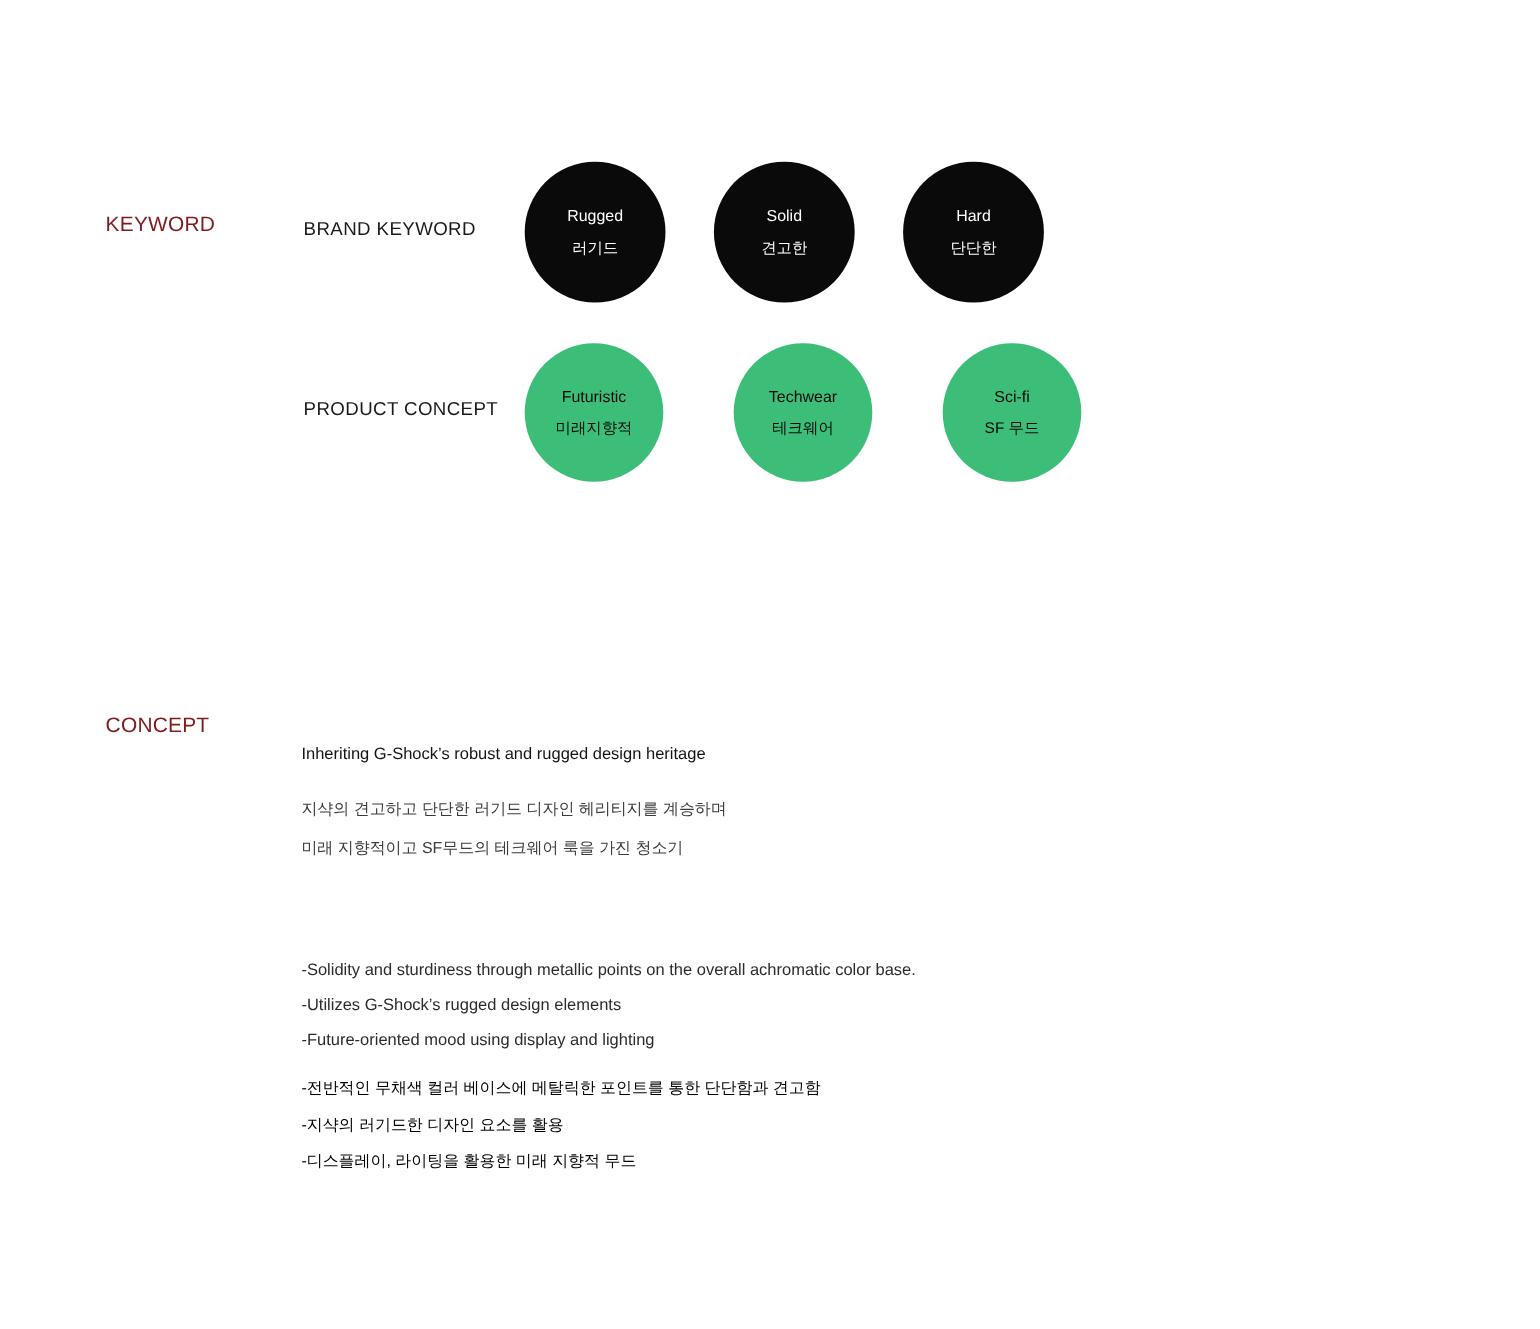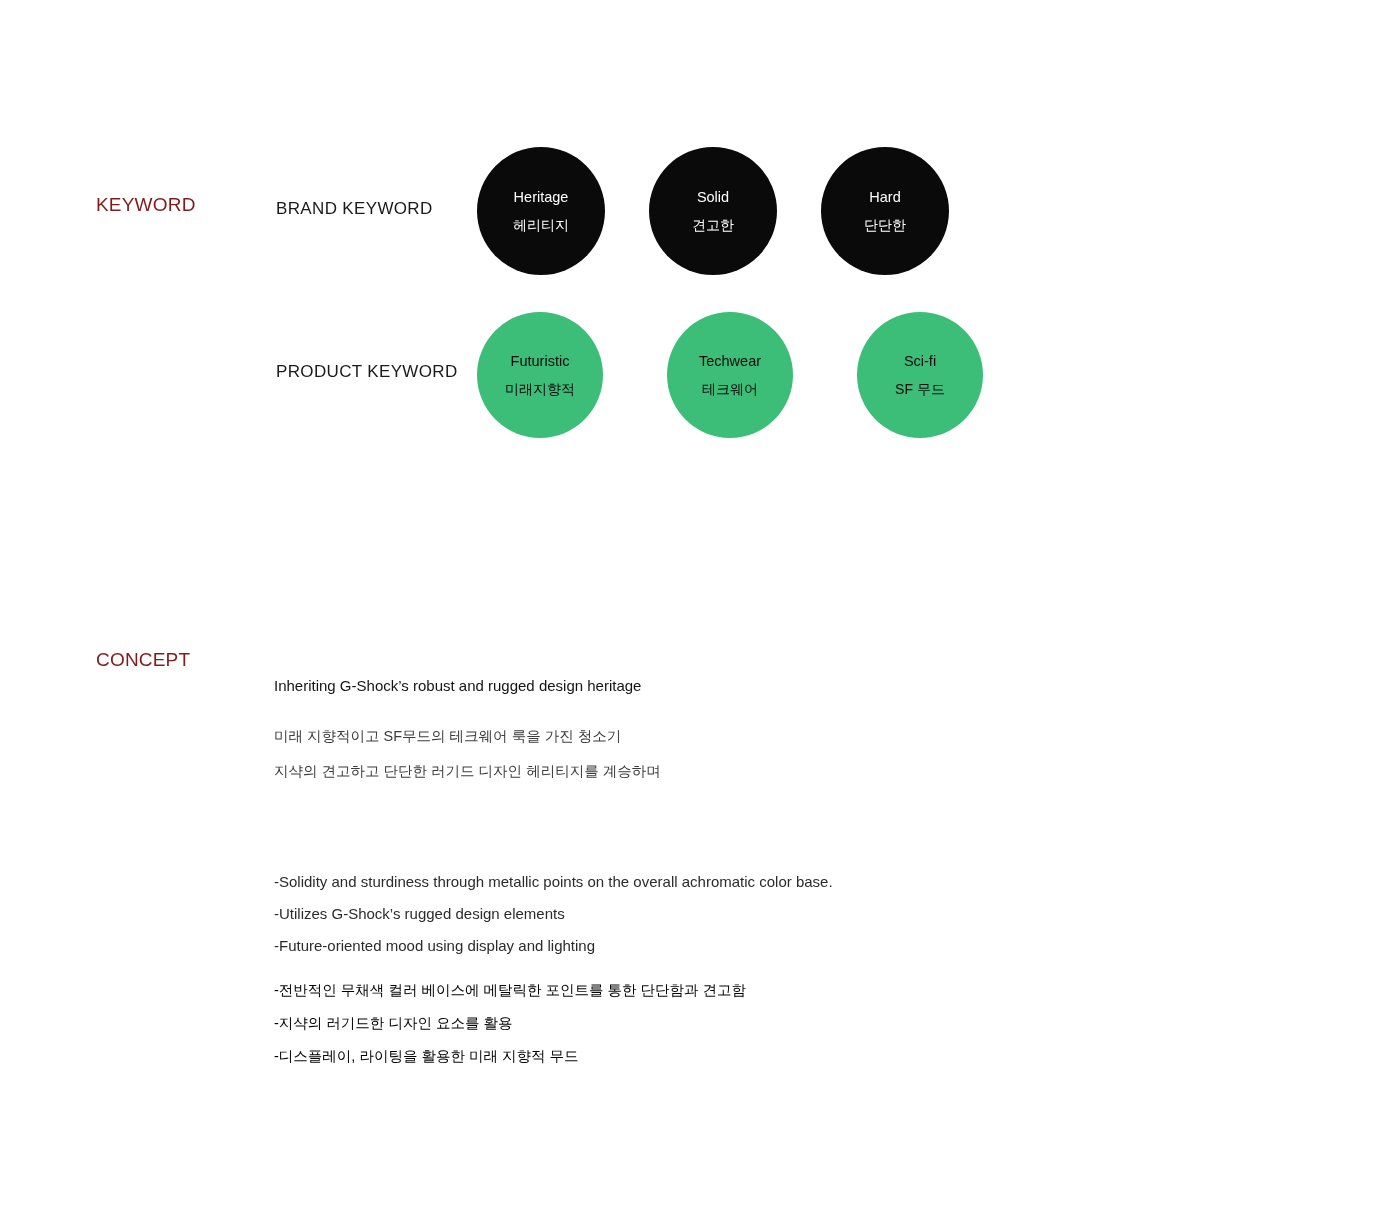--- a/index.html
+++ b/index.html
@@ -128,38 +128,38 @@
 </style>
 </head>
 <body>
 
 <div id="keyword-heading" class="section-heading">KEYWORD</div>
 
 <div id="brand-keyword-label" class="row-label">BRAND KEYWORD</div>
 
 <div id="brand-keyword-row" class="bubble-row">
 
+  <div class="bubble dark">
+    <span class="bubble-en">Rugged</span>
+    <span class="bubble-ko">러기드</span>
+  </div>
 
-  <div class="bubble dark">
-    <span class="bubble-en">Heritage</span>
-    <span class="bubble-ko">헤리티지</span>
-  </div>
 
   <div class="bubble dark">
     <span class="bubble-en">Solid</span>
     <span class="bubble-ko">견고한</span>
   </div>
 
   <div class="bubble dark">
     <span class="bubble-en">Hard</span>
     <span class="bubble-ko">단단한</span>
   </div>
 </div>
 
-<div id="product-keyword-label" class="row-label">PRODUCT KEYWORD</div>
+<div id="product-keyword-label" class="row-label">PRODUCT CONCEPT</div>
 
 <div id="product-keyword-row" class="bubble-row">
 
   <div class="bubble green">
     <span class="bubble-en">Futuristic</span>
     <span class="bubble-ko">미래지향적</span>
   </div>
 
   <div class="bubble green">
     <span class="bubble-en">Techwear</span>
@@ -172,22 +172,22 @@
   </div>
 </div>
 
 <div id="concept-heading" class="section-heading">CONCEPT</div>
 
 <div id="concept-body">
   <div class="concept-en-line">Inheriting G-Shock’s robust and rugged design heritage</div>
 
   <div class="gap-after-en"></div>
 
+  <div class="concept-ko-line">지샥의 견고하고 단단한 러기드 디자인 헤리티지를 계승하며</div>
   <div class="concept-ko-line">미래 지향적이고 SF무드의 테크웨어 룩을 가진 청소기</div>
-  <div class="concept-ko-line">지샥의 견고하고 단단한 러기드 디자인 헤리티지를 계승하며</div>
 </div>
 
 <div id="concept-points">
   <div class="point-en-line">-Solidity and sturdiness through metallic points on the overall achromatic color base.</div>
   <div class="point-en-line">-Utilizes G-Shock’s rugged design elements</div>
   <div class="point-en-line">-Future-oriented mood using display and lighting</div>
 
   <div class="points-gap"></div>
 
   <div class="point-ko-line">-전반적인 무채색 컬러 베이스에 메탈릭한 포인트를 통한 단단함과 견고함</div>

